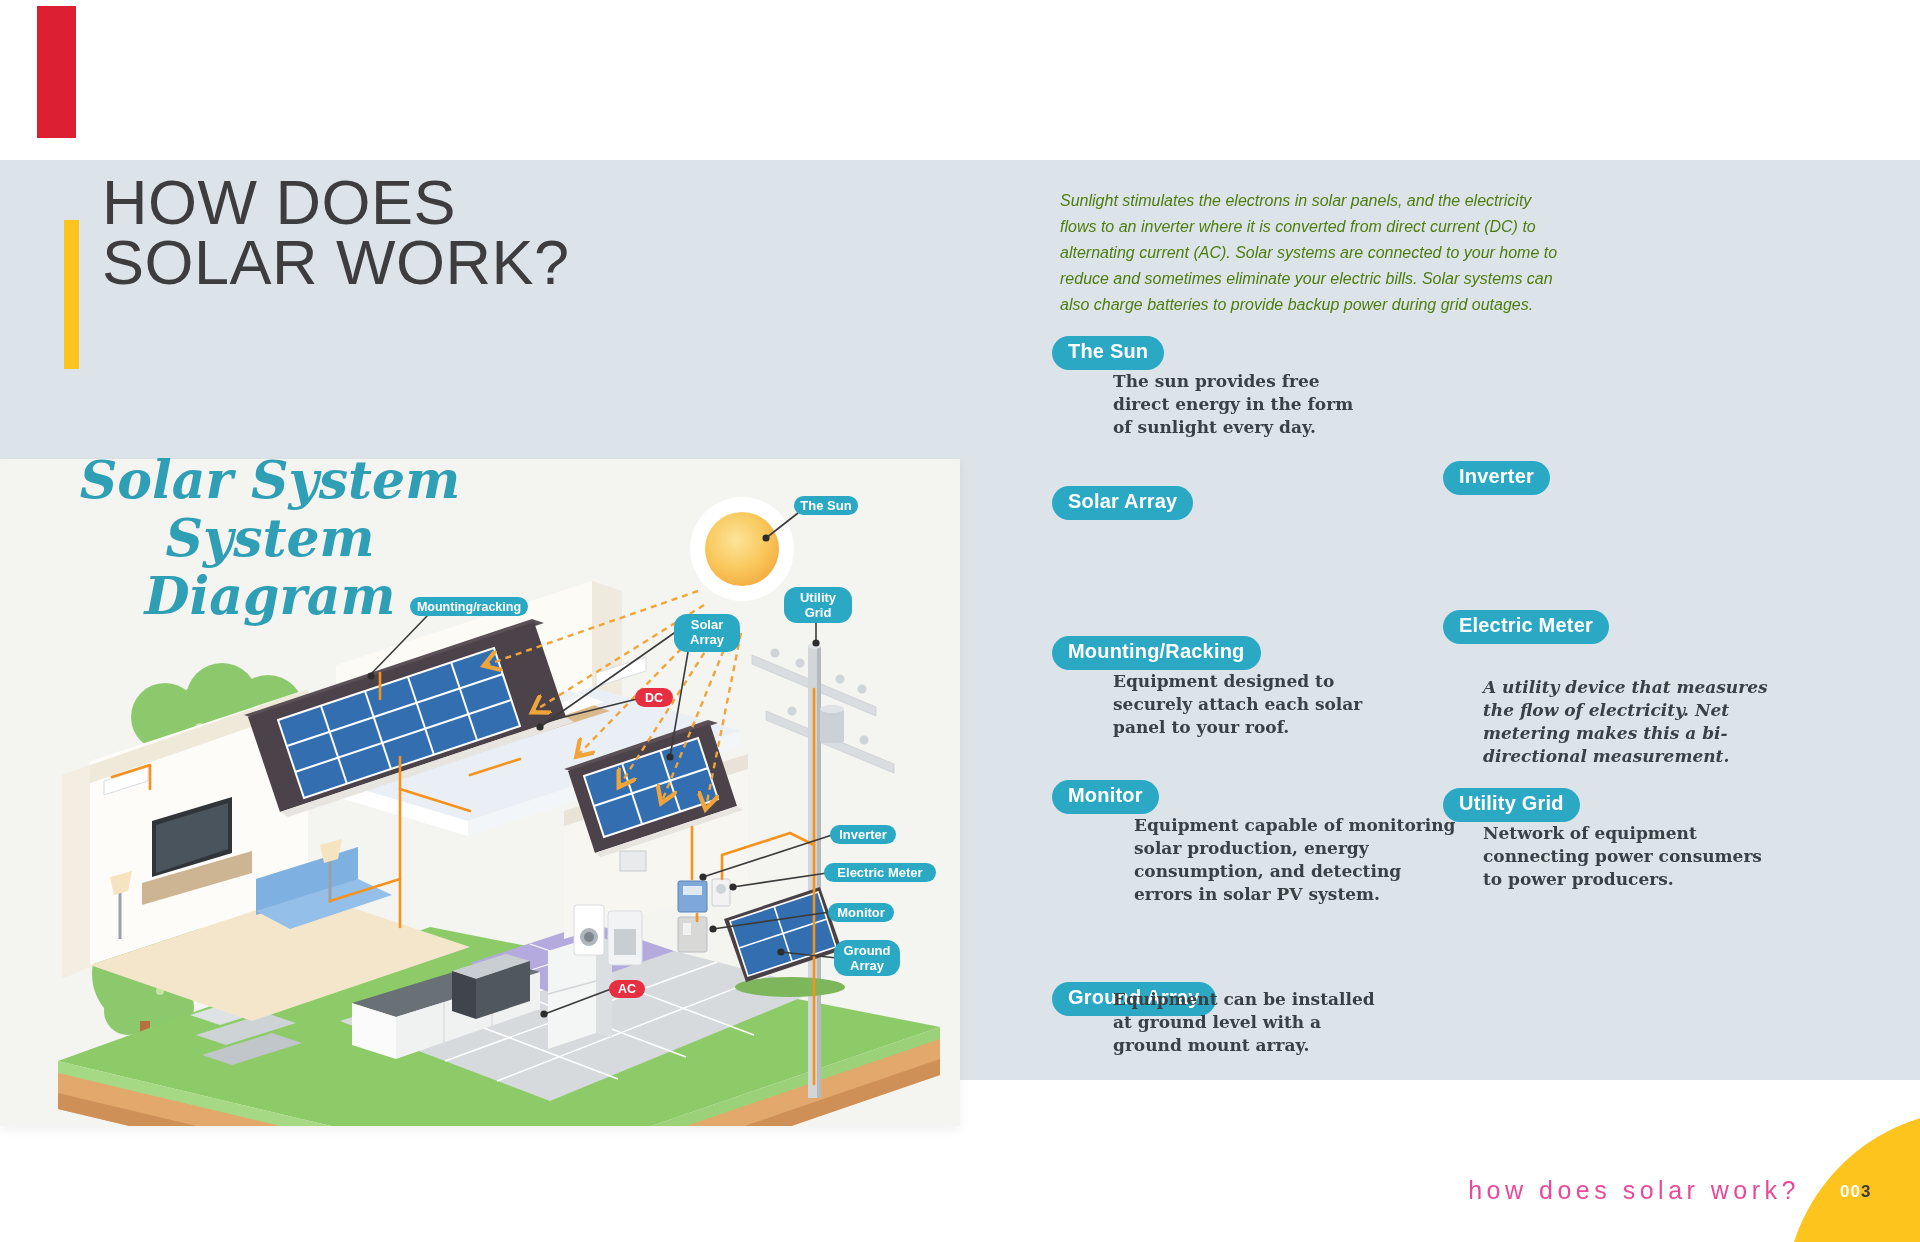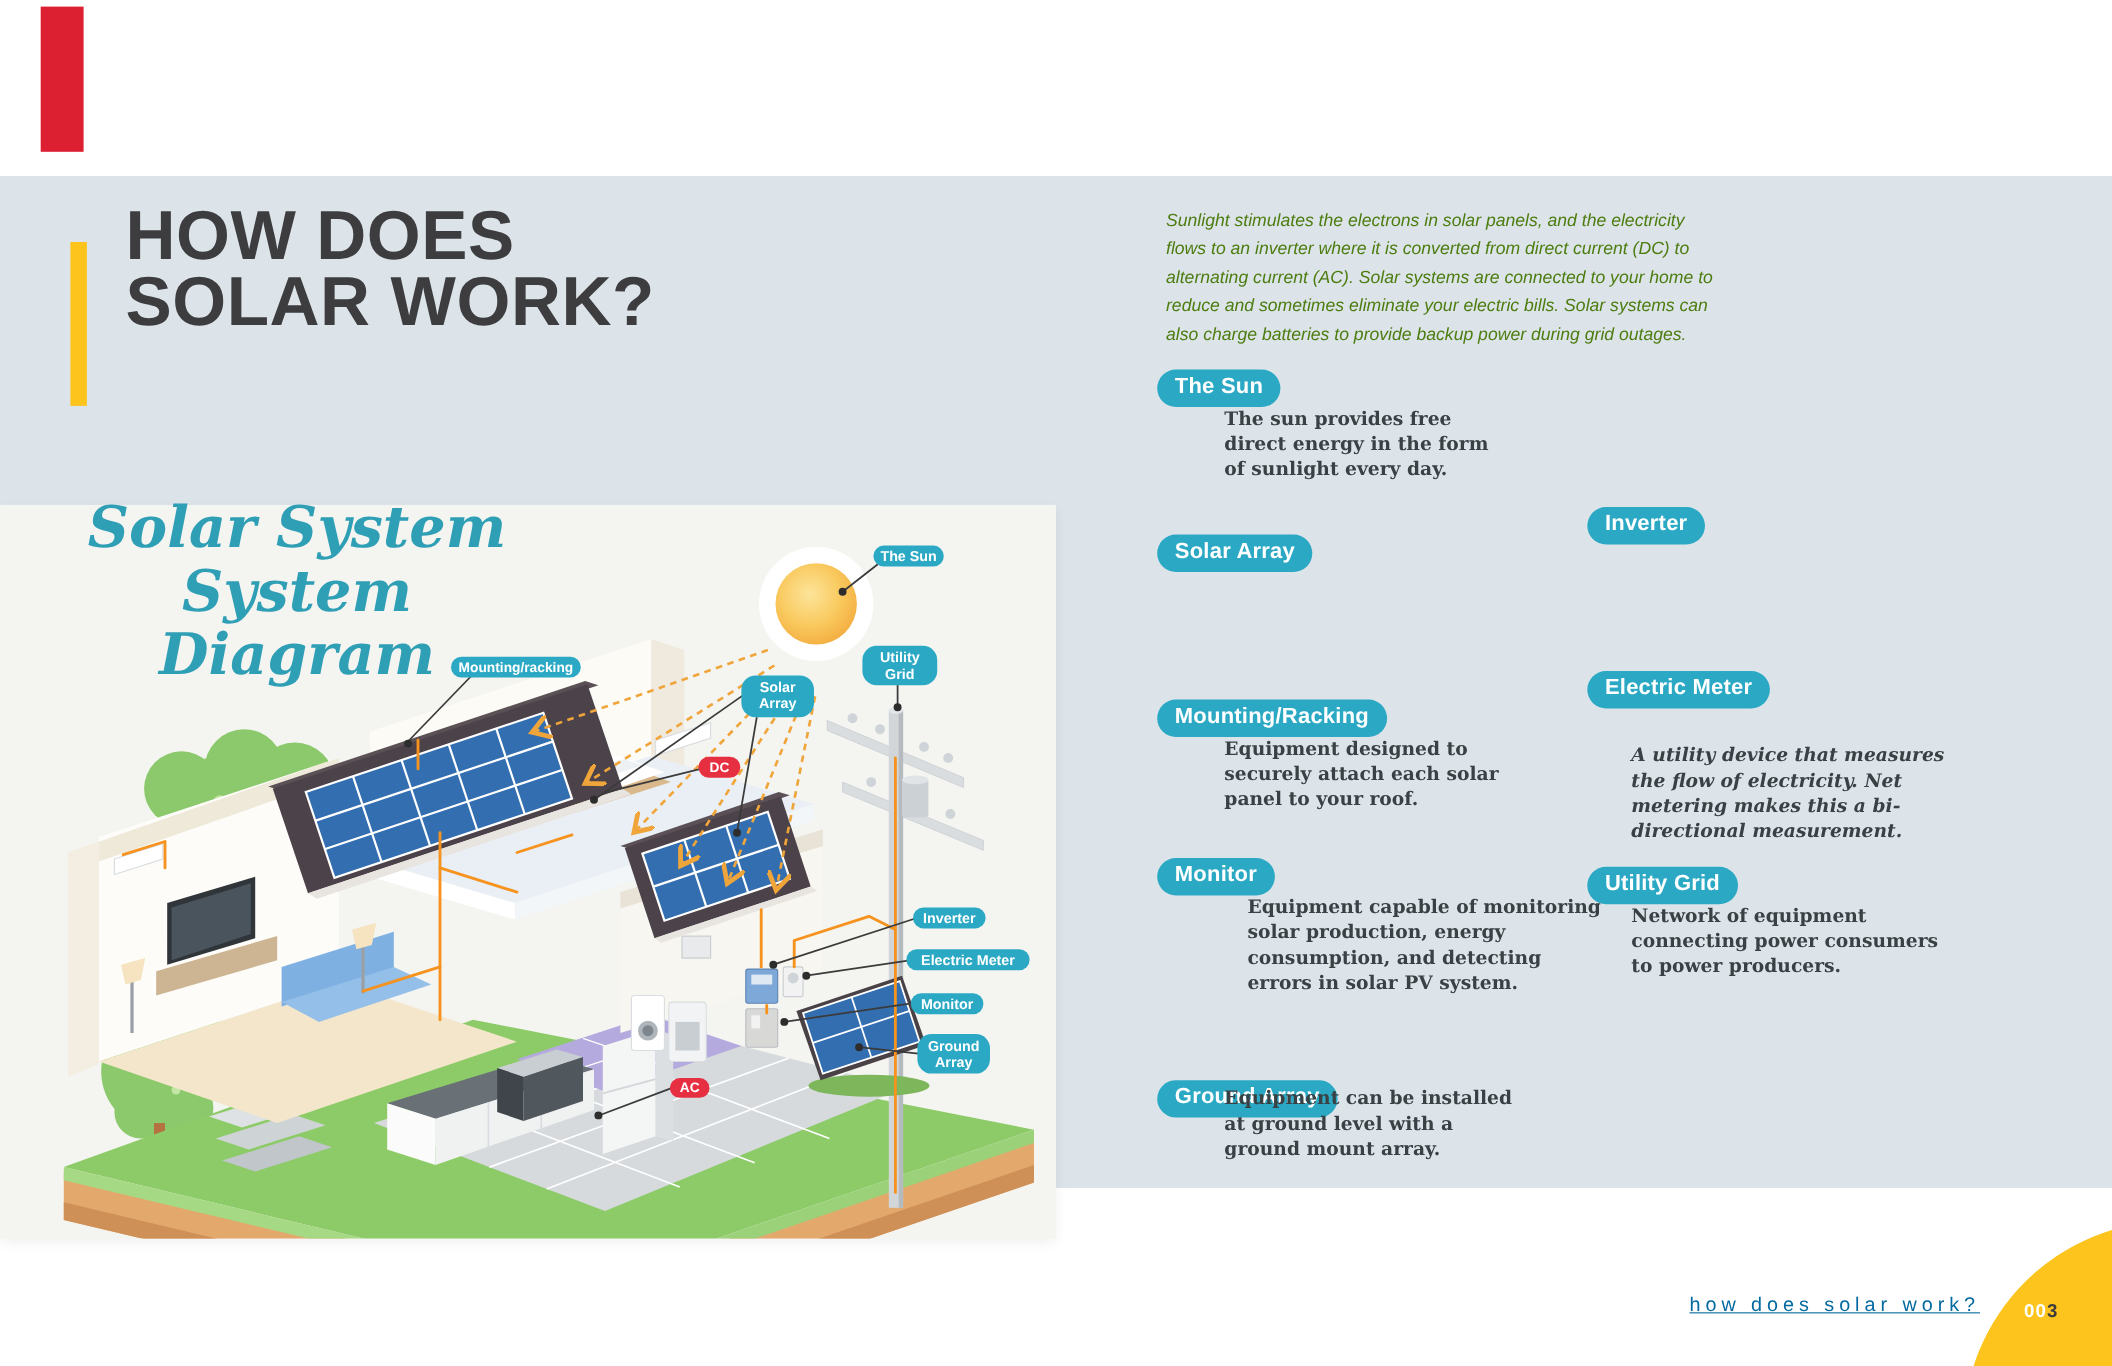--- a/index.html
+++ b/index.html
@@ -2,34 +2,34 @@
 <html><head>
 <meta charset="utf-8">
 <style>
   html,body{margin:0;padding:0;background:#fff;}
   .page{position:relative;width:1920px;height:1242px;overflow:hidden;background:#ffffff;
         font-family:"Liberation Sans",sans-serif;}
   .corner-bar{position:absolute;left:37px;top:6px;width:39px;height:132px;background:#dc2032;}
   .band{position:absolute;left:0;top:160px;width:1920px;height:920px;background:#dce4ea;}
   .accent-bar{position:absolute;left:64px;top:220px;width:15px;height:149px;background:#fcc41d;}
   .page-title{position:absolute;left:102px;top:172px;font-size:63px;line-height:60px;
-        font-weight:700;color:#3d3d3f;letter-spacing:.5px;margin:12px;}
+        font-weight:400;color:#3d3d3f;letter-spacing:.5px;margin:0;}
   .intro{position:absolute;left:1060px;top:188px;width:700px;font-style:italic;
         font-size:16px;line-height:26px;color:#4d7c0f;white-space:pre-line;}
   .pill{position:absolute;background:#2ba9c4;color:#fff;font-weight:bold;font-size:20px;
         padding:4px 16px 7px;border-radius:17px;letter-spacing:.2px;white-space:nowrap;}
   .sec-body{position:absolute;font-family:"DejaVu Serif",serif;font-weight:600;
         font-size:17px;line-height:23px;color:#3a4144;white-space:pre-line;}
   .card{position:absolute;left:0;top:440px;width:960px;height:667px;background:#f4f4f1;
         box-shadow:0 4px 10px rgba(0,0,0,.06);margin-top:19px;}
   .diagram-title{position:absolute;left:60px;top:-8px;width:420px;text-align:center;
         font-family:"DejaVu Serif",serif;font-style:italic;font-weight:600;
         font-size:52px;line-height:58px;color:#2f9fb6;}
-  .footer-text{position:absolute;right:120px;top:1176px;font-size:18px;letter-spacing:4.5px;
-        color:#0369a1;text-decoration:underline;}
+  .footer-text{position:absolute;right:120px;top:1176px;font-size:25px;letter-spacing:4.5px;
+        color:#ec4899;}
   .yellow-circle{position:absolute;left:1785px;top:1110px;width:380px;height:380px;
         border-radius:50%;background:#fcc41d;}
   .page-num{position:absolute;left:55px;top:72px;font-size:17px;font-weight:bold;
         letter-spacing:1px;color:#3c3c3e;}
   .page-num .zeros{color:#ffffff;}
   svg text{font-family:"Liberation Sans",sans-serif;}
   .ill-pill-txt{fill:#fff;font-weight:bold;font-size:13px;text-anchor:middle;}
   .ill-pill-sm{fill:#fff;font-weight:bold;font-size:12.5px;text-anchor:middle;}
 </style>
 </head>

